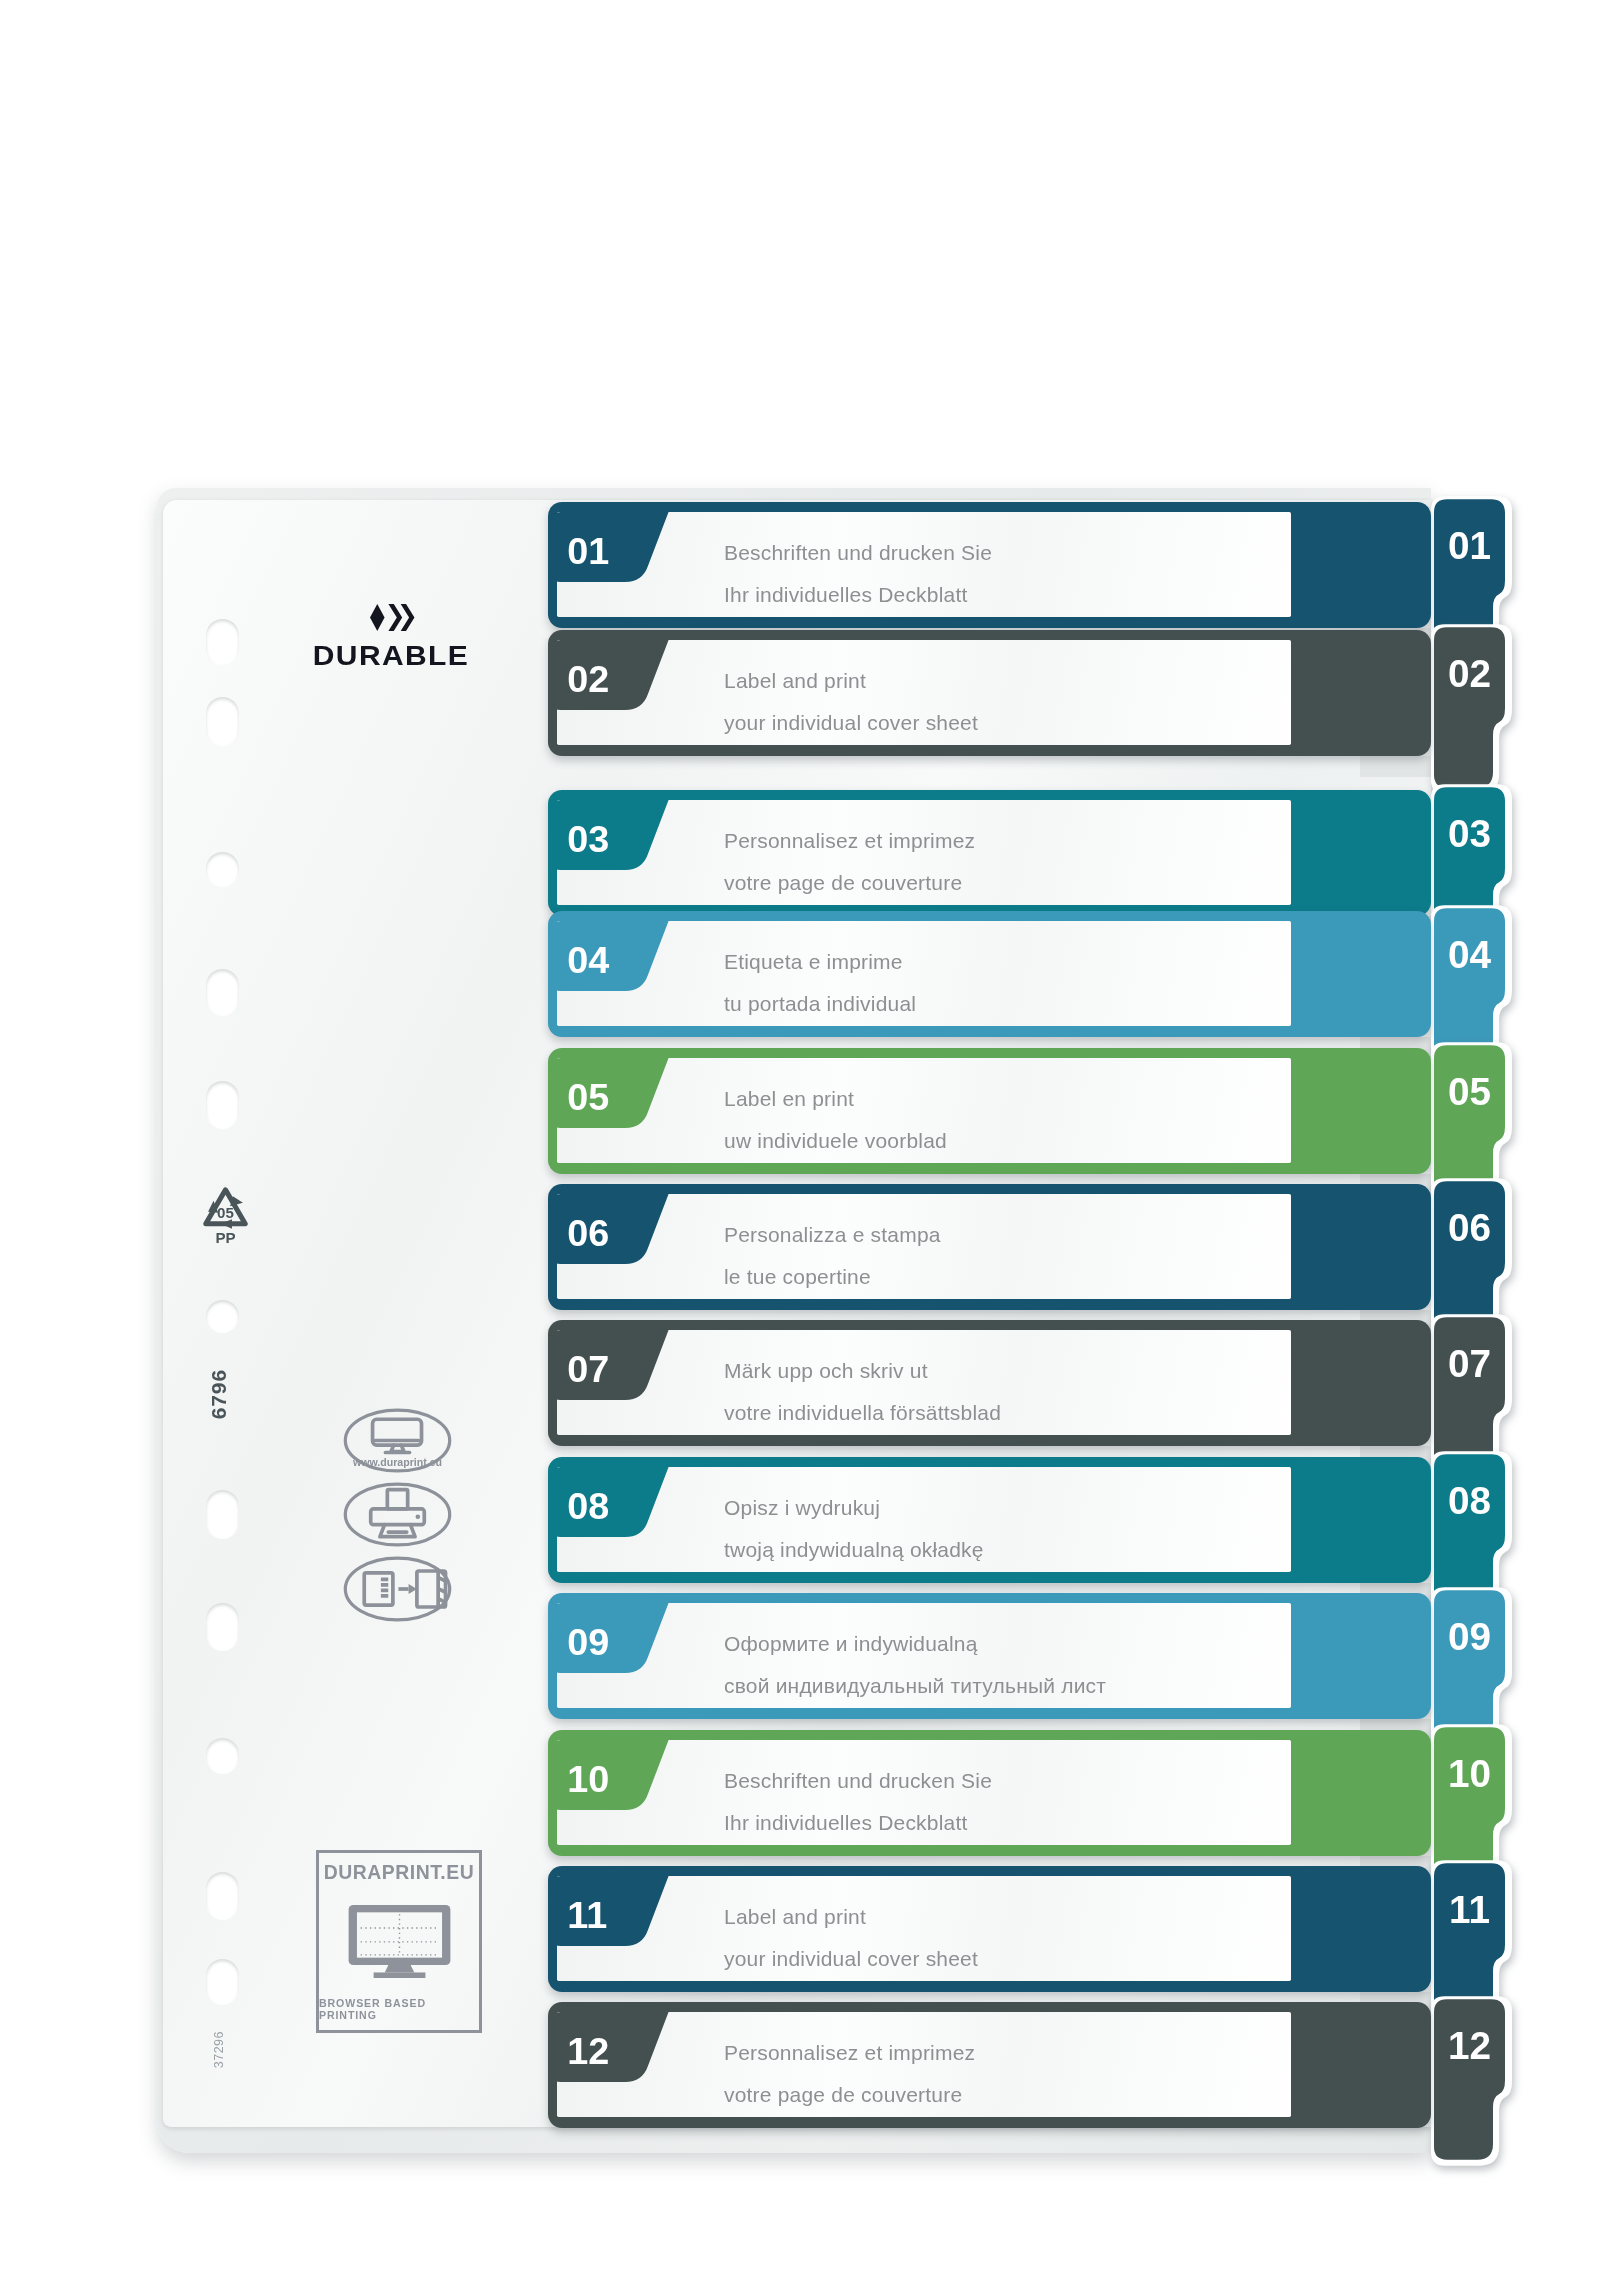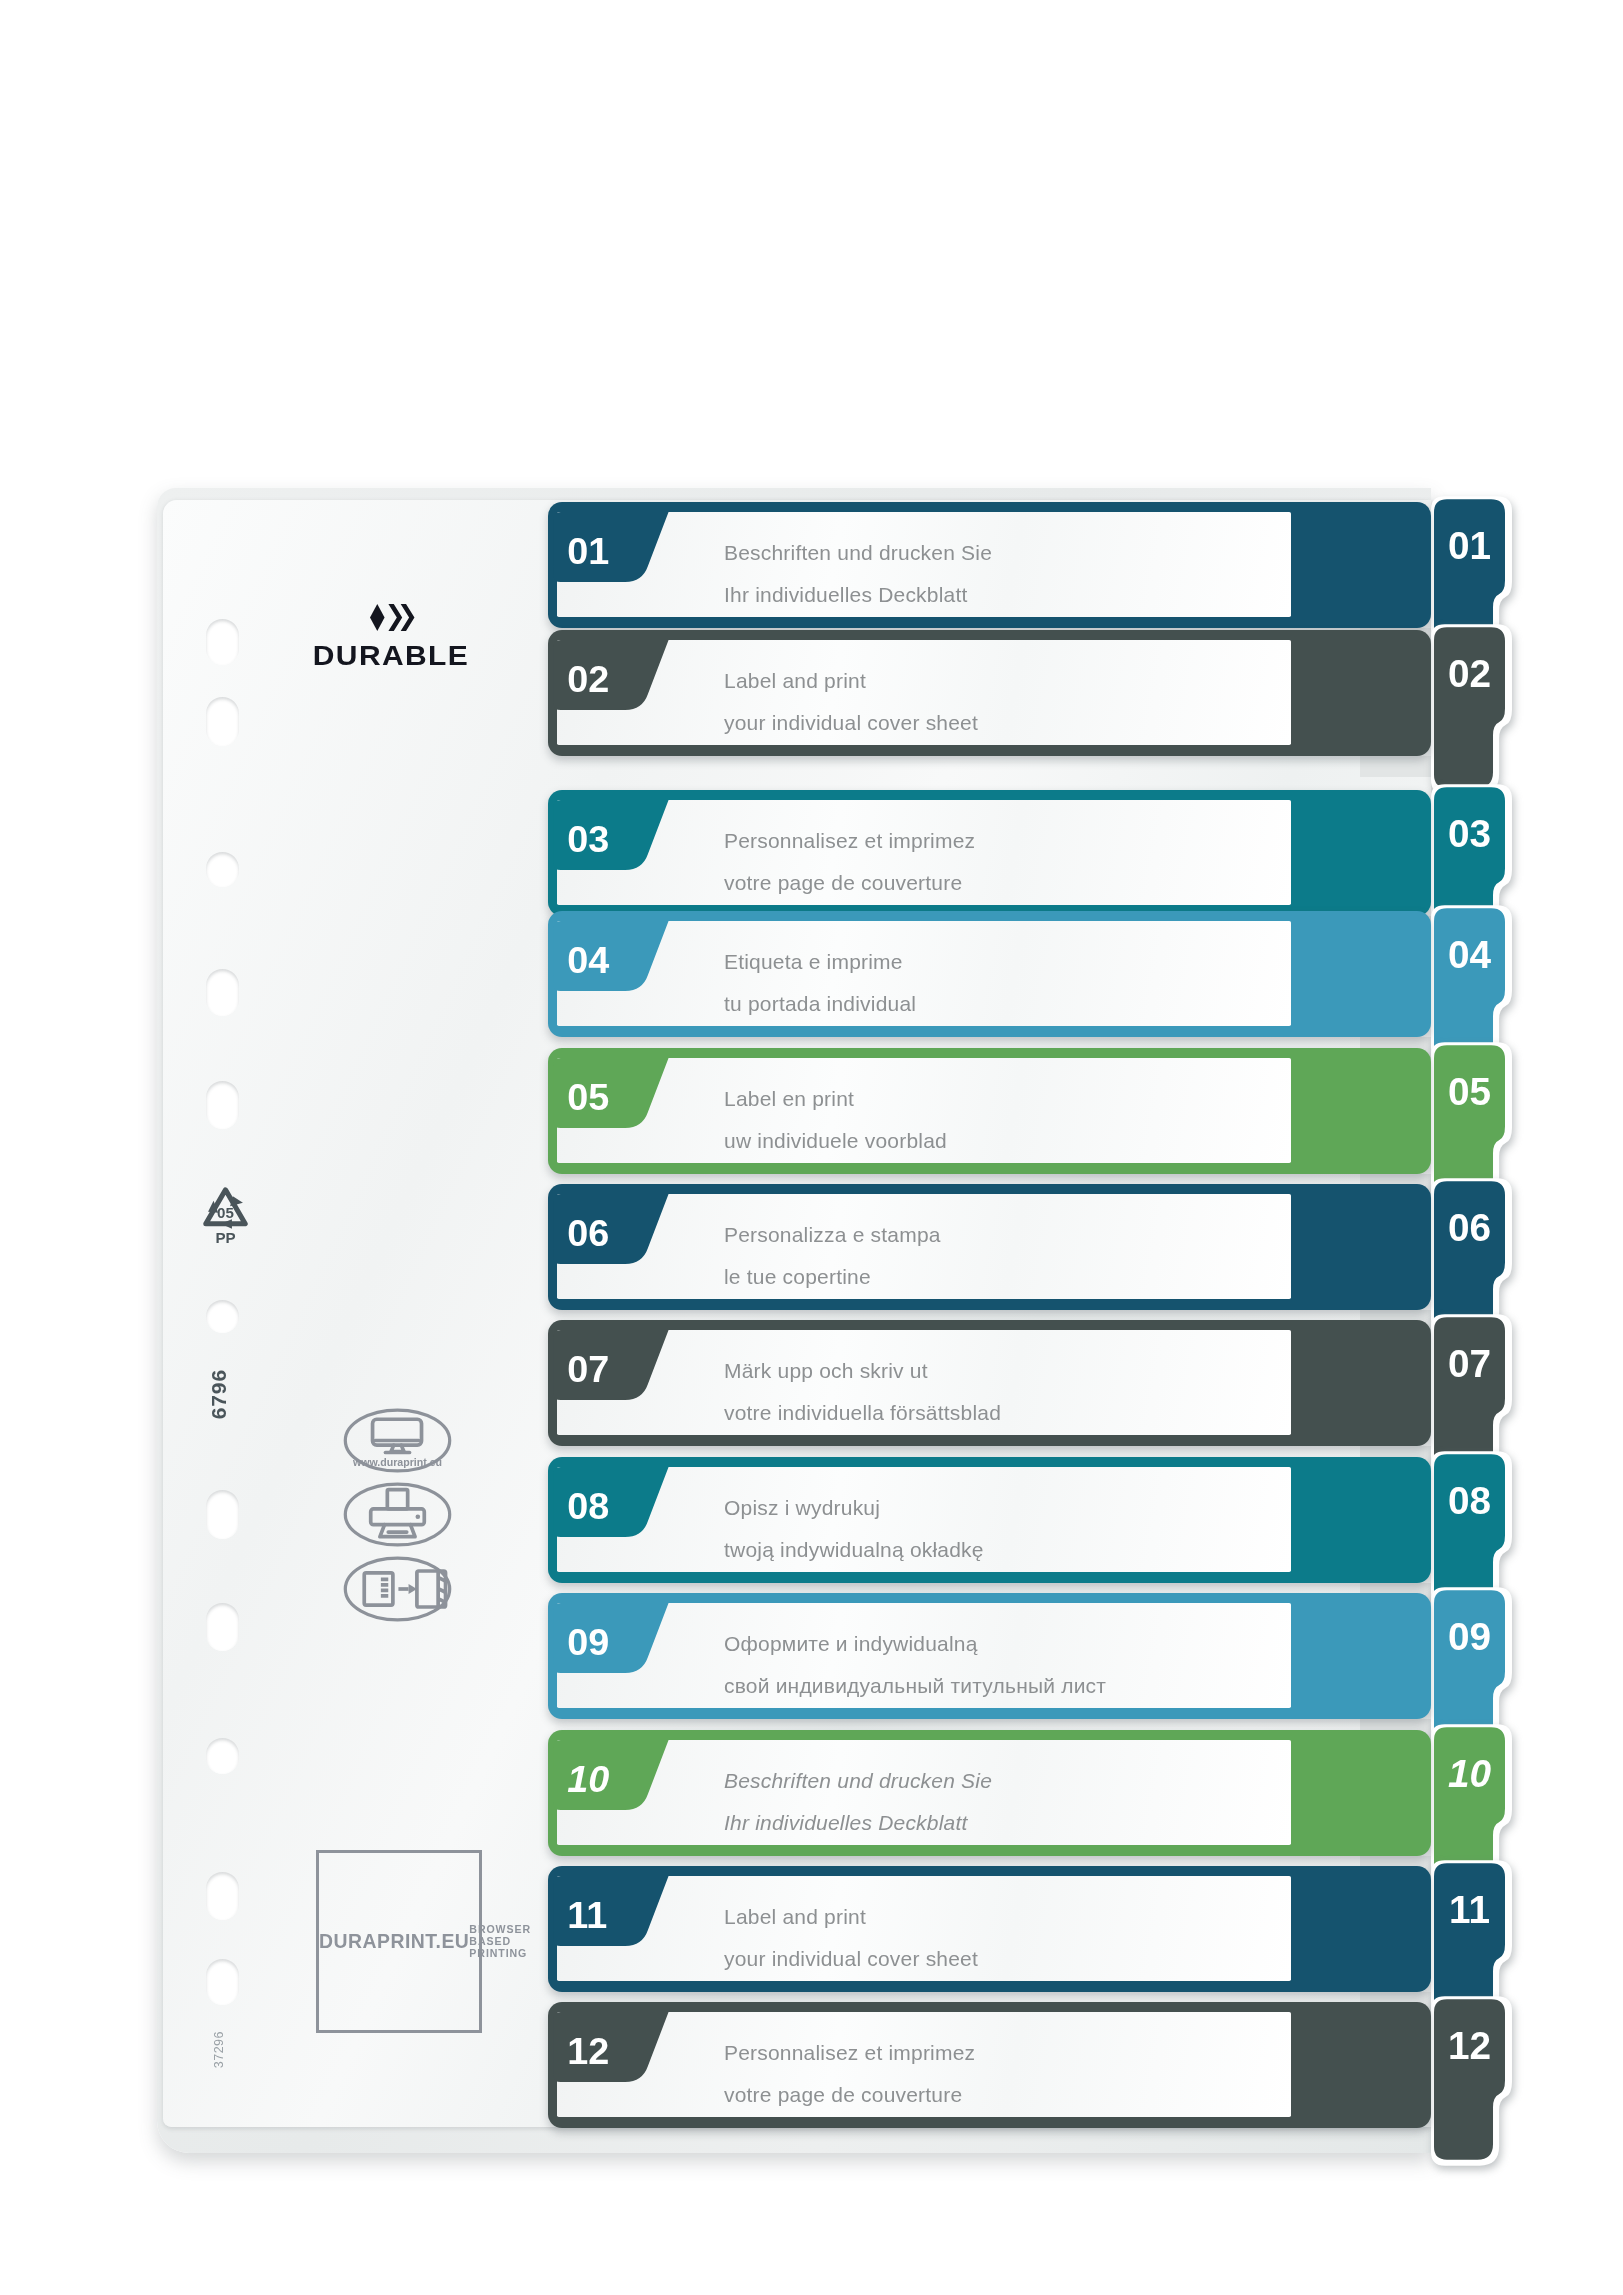--- a/index.html
+++ b/index.html
@@ -24,21 +24,21 @@
     font-size:30px;font-weight:800;letter-spacing:1.4px;color:#14161f;transform:scaleY(.95);}
 
   
   .recycle{left:198px;top:1184px;}
   .code-vert{writing-mode:vertical-rl;transform:rotate(180deg);}
   .code-6796{left:207px;top:1369px;font-size:21px;font-weight:bold;color:#4a555a;letter-spacing:0.9px;}
   .code-37296{left:212px;top:2031px;font-size:12.5px;color:#9aa1a6;letter-spacing:0.5px;}
 
   .circle-icon{left:343px;}
   .dpbox{left:316px;top:1850px;width:160px;height:160px;border:3.7px solid #8e939b;
-    display:flex;align-items:center;justify-content:space-between;
+    display:flex;flex-direction:column;align-items:center;justify-content:space-between;
     padding:8.3px 0 9.2px 0;background:transparent;}
   .dptitle{font-size:19.4px;font-weight:800;letter-spacing:0.5px;color:#8e939b;}
   .dpsub{font-size:10.6px;font-weight:bold;letter-spacing:0.9px;color:#8e939b;}
 
   
   #rows{left:548px;top:502px;width:966px;height:1632px;}
   .row{position:absolute;left:0;width:966px;height:124px;}
   .bar{position:absolute;left:0;top:0;width:883px;height:126px;border-radius:14px;
        box-shadow:0 4.6px 8.3px rgba(70,80,85,.28);}
   .window{position:absolute;left:9.2px;top:10.2px;width:734px;height:105px;border-radius:1.8px;
@@ -312,21 +312,21 @@
         <text x="30" y="112">09</text>
       </svg>
       <div class="l1">Оформите и indywidualną</div>
       <div class="l2">свой индивидуальный титульный лист</div>
     </div>
     <svg class="tabsvg" width="71" height="161" viewBox="0 0 154 348">
       <path d="M28,0 H124 Q154,0 154,30 V176 Q154,200 141,206 Q128,212 128,234 V314 Q128,348 94,348 H28 Q0,348 0,320 V28 Q0,0 28,0 Z" fill="#3b99ba"></path>
       <text x="77" y="130" text-anchor="middle">09</text>
     </svg>
     </div>
-    <div class="row" style="top: 1228px; font-style: italic;">
+    <div class="row" style="top: 1228px;">
     <div class="step"></div>
     <svg class="tabback" width="81" height="170" viewBox="0 0 176 368">
         <path d="M30,0 H144 Q176,0 176,32 V186 Q176,212 162,219 Q148,226 148,248 V326 Q148,368 106,368 H30 Q0,368 0,338 V28 Q0,0 30,0 Z" fill="#ffffff"></path>
       </svg>
     <div class="bar" style="background:#5fa757">
       <div class="window"></div>
       <svg class="badge" width="116" height="70" viewBox="0 0 250 152">
         <path d="M16,0 H250 L205,118 Q193,152 156,152 H16 Q0,152 0,136 V16 Q0,0 16,0 Z" fill="#5fa757"></path>
         <text x="30" y="112">10</text>
       </svg>

